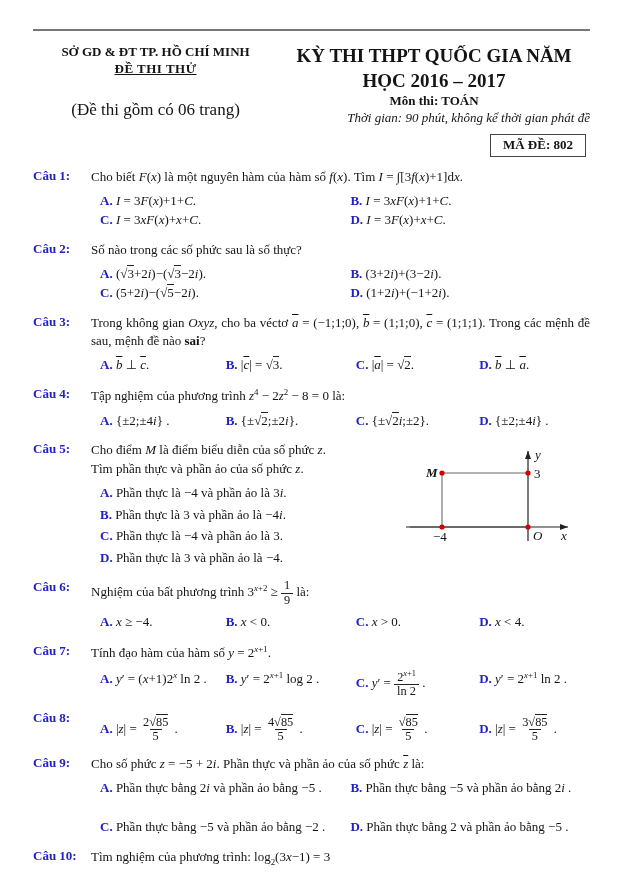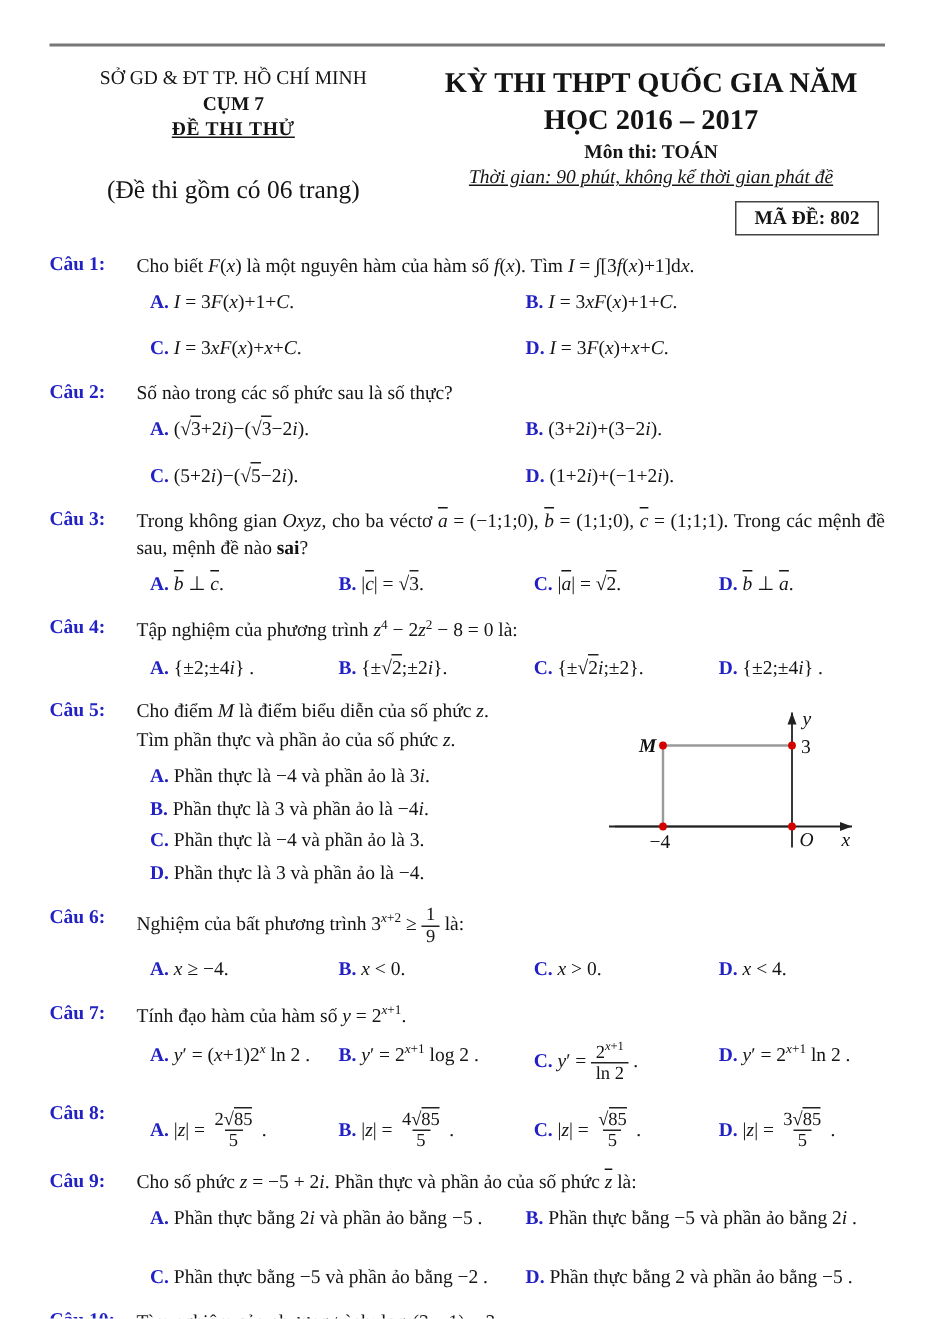--- a/index.html
+++ b/index.html
@@ -3,42 +3,42 @@
 <meta charset="utf-8">
 <style>
   html,body{margin:0;padding:0;background:#fff;}
   body{width:619px;height:879px;overflow:hidden;font-family:"Liberation Serif",serif;font-size:13px;color:#141414;}
   .sheet{box-sizing:border-box;width:619px;height:879px;padding:0 29px 8px 33px;display:flex;flex-direction:column;}
   .top-rule{margin-top:29px;border-top:2px solid #777;}
   
   .hdr{display:flex;margin-top:13px;}
   .hdr-left{width:44%;text-align:center;line-height:1.3;}
   .hdr-right{width:56%;text-align:center;line-height:1.3;}
-  .h-org{font-weight:normal;}
+  .h-org{font-weight:bold;}
   .h-cluster{font-weight:bold;}
   .h-dethithu{font-weight:bold;text-decoration:underline;letter-spacing:.5px;}
   .h-pages{font-size:17px;margin-top:21px;}
   .h-title{font-weight:bold;font-size:19px;}
   .h-subject{font-weight:bold;}
-  .h-time{font-style:italic;text-decoration:underline;}
+  .h-time{font-style:italic;text-align:right;}
   .code-wrap{text-align:right;margin-top:7px;padding-right:4px;}
   .code-box{display:inline-block;border:1.5px solid #444;padding:2px 12px;font-weight:bold;margin-left:24px;}
   
   .cand-row{display:flex;align-items:flex-end;margin-top:6px;}
   .leader{border-bottom:2px dotted #555;margin:0 1px 3px 1px;}
   .leader-short{width:128px;}
   .leader-grow{flex:1;}
   
   .q{display:flex;margin-top:11px;}
   .q-label{width:58px;flex-shrink:0;font-weight:bold;color:#2222c4;}
   .q-body{flex:1;min-width:0;}
   .q-stem{text-align:justify;line-height:1.4;}
   .opts{margin-top:6px;padding-left:9px;display:grid;column-gap:6px;}
   .grid4{grid-template-columns:1.08fr 1.12fr 1.06fr 1fr;}
-  .grid2{grid-template-columns:1.02fr 1fr;row-gap:12px;}
+  .grid2{grid-template-columns:1.02fr 1fr;}
   .opts.list{display:block;}
   .opts.list .opt{margin-top:3px;}
   .opt{white-space:nowrap;line-height:1.45;}
   .okey{color:#2222c4;font-weight:bold;}
   
   i{font-style:italic;}
   sup{font-size:.68em;}
   sub{font-size:.68em;}
   .sq{white-space:nowrap;}
   .ov{border-top:1.3px solid #222;}
@@ -61,21 +61,20 @@
 </head>
 <body>
 
 <div class="sheet">
 
   <div class="top-rule"></div>
 
   <div class="hdr">
     <div class="hdr-left">
       <div class="h-org">SỞ GD &amp; ĐT TP. HỒ CHÍ MINH</div>
-      <div class="h-cluster">CỤM 7</div>
       <div class="h-dethithu">ĐỀ THI THỬ</div>
       <div class="h-pages">(Đề thi gồm có 06 trang)</div>
     </div>
     <div class="hdr-right">
       <div class="h-title">KỲ THI THPT QUỐC GIA NĂM HỌC 2016 – 2017</div>
       <div class="h-subject">Môn thi: TOÁN</div>
       <div class="h-time">Thời gian: 90 phút, không kể thời gian phát đề</div>
       <div class="code-wrap">
         <span class="code-box">MÃ ĐỀ: 802</span>
       </div>

